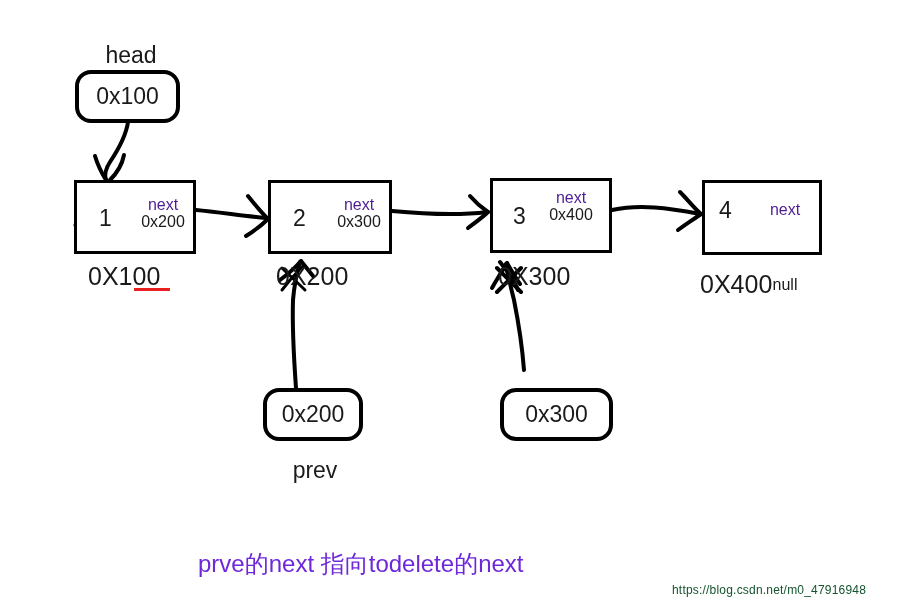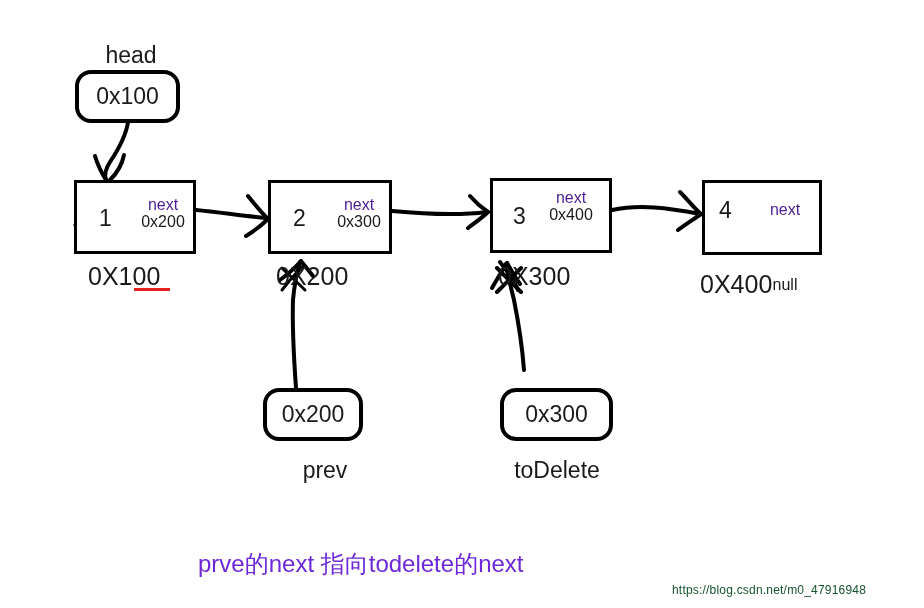--- a/index.html
+++ b/index.html
@@ -168,24 +168,23 @@
   <div class="node" style="left:702px;top:180px;width:120px;height:75px;">
     <div class="val" style="left:14px;top:14px;">4</div>
     <div class="nx" style="left:50px;top:18px;width:60px;">next</div>
     <div class="nx2" style="left:50px;top:45px;width:60px;margin-top:48px;">null</div>
   </div>
   <div class="addr" style="left:700px;top:270px;">0X400</div>
 
   <div class="bubble" style="left:263px;top:388px;width:100px;height:53px;">
     <span>0x200</span>
   </div>
-  <div class="ptrlabel" style="left:275px;top:457px;width:100px;">prev</div>
+  <div class="ptrlabel" style="left:265px;top:457px;width:100px;">prev</div>
 
   <div class="bubble" style="left:500px;top:388px;width:113px;height:53px;">
     <span>0x300</span>
   </div>
-  <div class="ptrlabel" style="left:494px;top:457px;width:126px;">toDelete</div>
 
   <div class="caption" style="left:198px;top:548px;">prve的next 指向todelete的next</div>
 
   <div class="watermark" style="left:672px;top:583px;">https://blog.csdn.net/m0_47916948</div>
 
 </div>
 
 </body></html>

